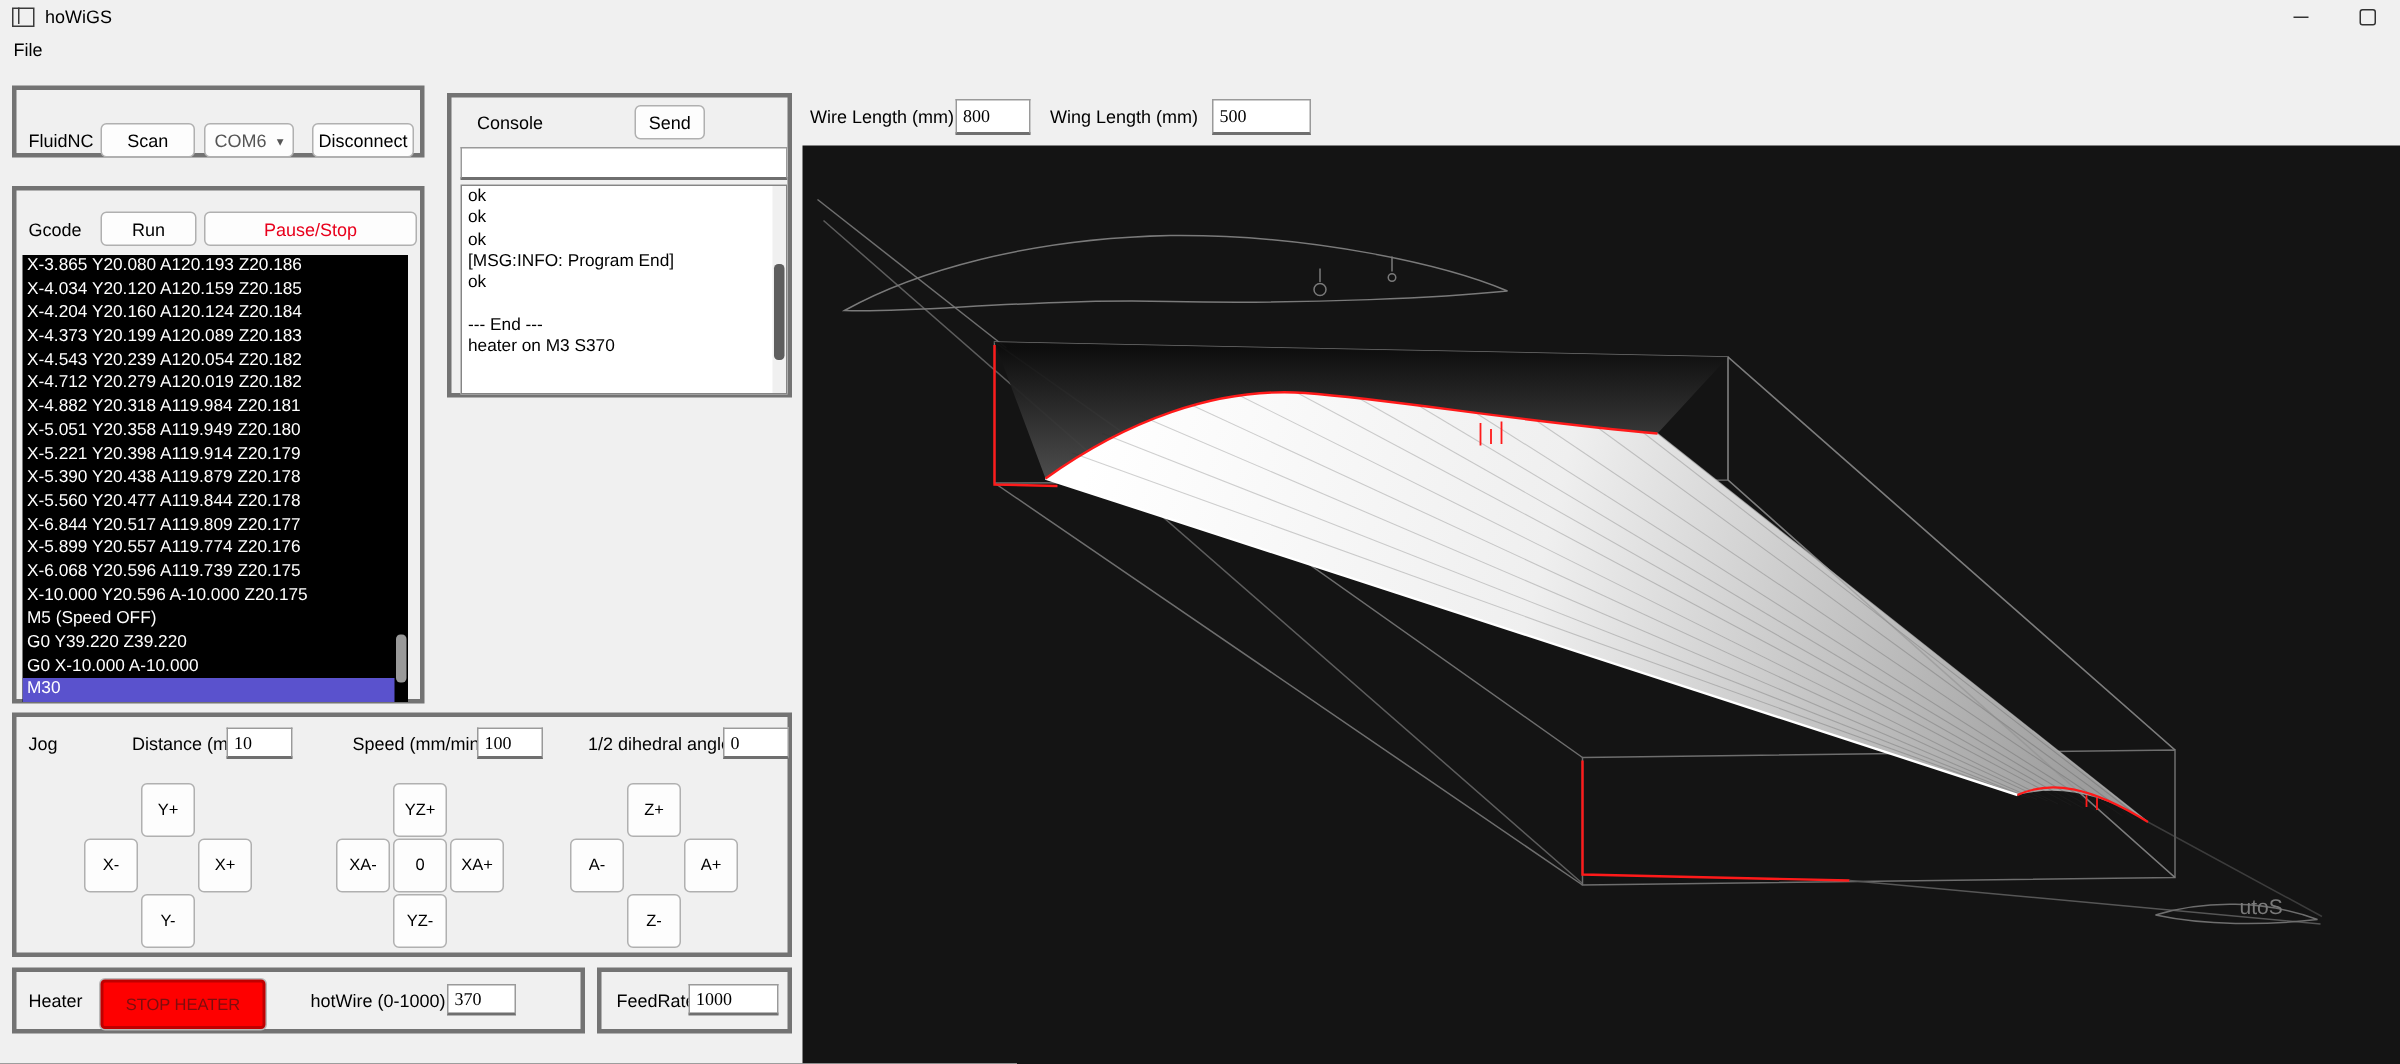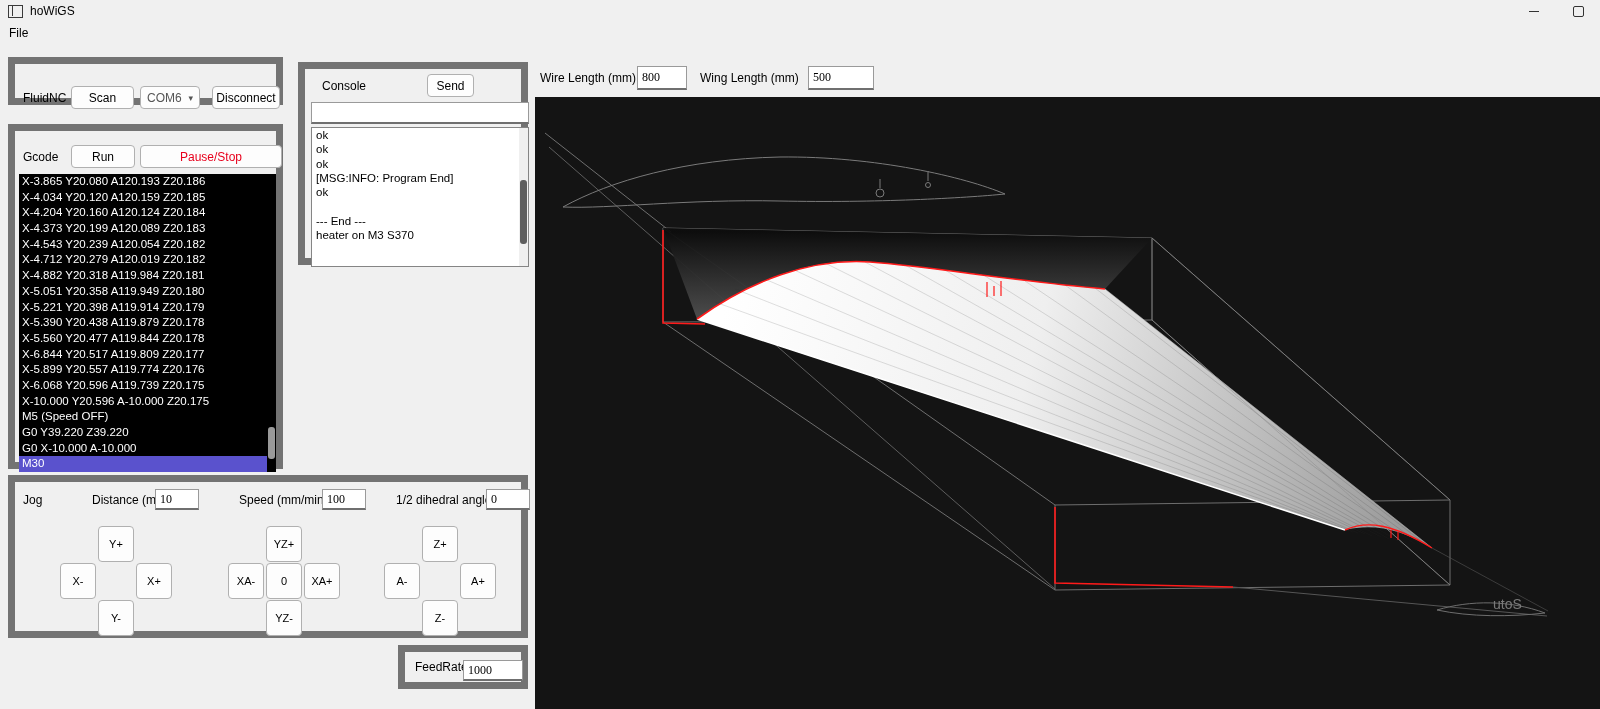--- a/index.html
+++ b/index.html
@@ -12,21 +12,21 @@
   .app-icon::after{content:"";position:absolute;left:3px;top:-1px;width:1px;height:11px;background:#3a3a3a;}
   .title-text{margin-left:7px;font-size:12px;}
   .win-controls{margin-left:auto;display:flex;height:22px;}
   .win-btn{width:44px;height:22px;display:flex;align-items:center;justify-content:center;}
   .glyph-min{width:10px;height:1px;background:#333;}
   .glyph-max{width:9px;height:9px;border:1px solid #333;border-radius:2px;}
 
   .menubar{position:absolute;left:0;top:22px;width:1600px;height:22px;display:flex;align-items:center;}
   .menu-item{padding:2px 9px;font-size:12px;}
 
-  .panel{position:absolute;border:7px solid #737373;box-sizing:border-box;}
+  .panel{position:absolute;border:3px solid #737373;box-sizing:border-box;}
   .lbl{position:absolute;display:flex;align-items:center;font-size:12px;white-space:nowrap;}
   .btn{position:absolute;background:#fdfdfd;border:1px solid #b0b0b0;border-radius:4px;font-size:12px;font-family:inherit;display:flex;align-items:center;justify-content:center;padding:0;box-sizing:border-box;color:#000;}
   .tb{position:absolute;background:#fff;border:1px solid #9a9a9a;border-bottom:2px solid #6f6f6f;font-size:12px;font-family:Liberation Serif, serif;padding:0 4px;box-sizing:border-box;outline:none;}
   .combo{position:absolute;background:#fdfdfd;border:1px solid #b0b0b0;border-radius:4px;display:flex;align-items:center;box-sizing:border-box;padding:0 6px;color:#555;}
   .combo .chev{margin-left:auto;font-size:9px;color:#555;}
 
   
   .gcode-list{position:absolute;left:4px;top:43px;width:257px;height:298px;background:#000;overflow:hidden;}
   .grow{height:15.7px;line-height:15.7px;padding-left:3px;font-size:11.5px;color:#fff;white-space:nowrap;overflow:hidden;}
   .grow.selected{background:#5a52cd;}
@@ -151,20 +151,26 @@
     <button class="btn jbtn" style="left:251px;top:81px;">0</button>
     <button class="btn jbtn" style="left:289px;top:81px;">XA+</button>
     <button class="btn jbtn" style="left:251px;top:118px;">YZ-</button>
 
     <button class="btn jbtn" style="left:407px;top:44px;">Z+</button>
     <button class="btn jbtn" style="left:369px;top:81px;">A-</button>
     <button class="btn jbtn" style="left:445px;top:81px;">A+</button>
     <button class="btn jbtn" style="left:407px;top:118px;">Z-</button>
   </div>
 
+  <div class="panel" style="left:8px;top:645px;width:382px;height:44px;">
+    <span class="lbl" style="left:8px;top:0;height:100%;">Heater</span>
+    <button class="btn stop-btn" style="left:56px;top:5px;width:110px;height:33px;">STOP HEATER</button>
+    <span class="lbl" style="left:196px;top:0;height:100%;">hotWire (0-1000)</span>
+    <input class="tb" style="left: 287px; top: 8px; width: 46px; height: 21px;" value="370">
+  </div>
 
   <div class="panel" style="left:398px;top:645px;width:130px;height:44px;">
     <span class="lbl" style="left:10px;top:0;height:100%;">FeedRate</span>
     <input class="tb" style="left: 58px; top: 8px; width: 60px; height: 21px;" value="1000">
   </div>
 
   <span class="lbl" style="left:540px;top:66px;height:24px;">Wire Length (mm)</span>
   <input class="tb" style="left: 637px; top: 66px; width: 50px; height: 24px;" value="800">
   <span class="lbl" style="left:700px;top:66px;height:24px;">Wing Length (mm)</span>
   <input class="tb" style="left: 808px; top: 66px; width: 66px; height: 24px;" value="500">

